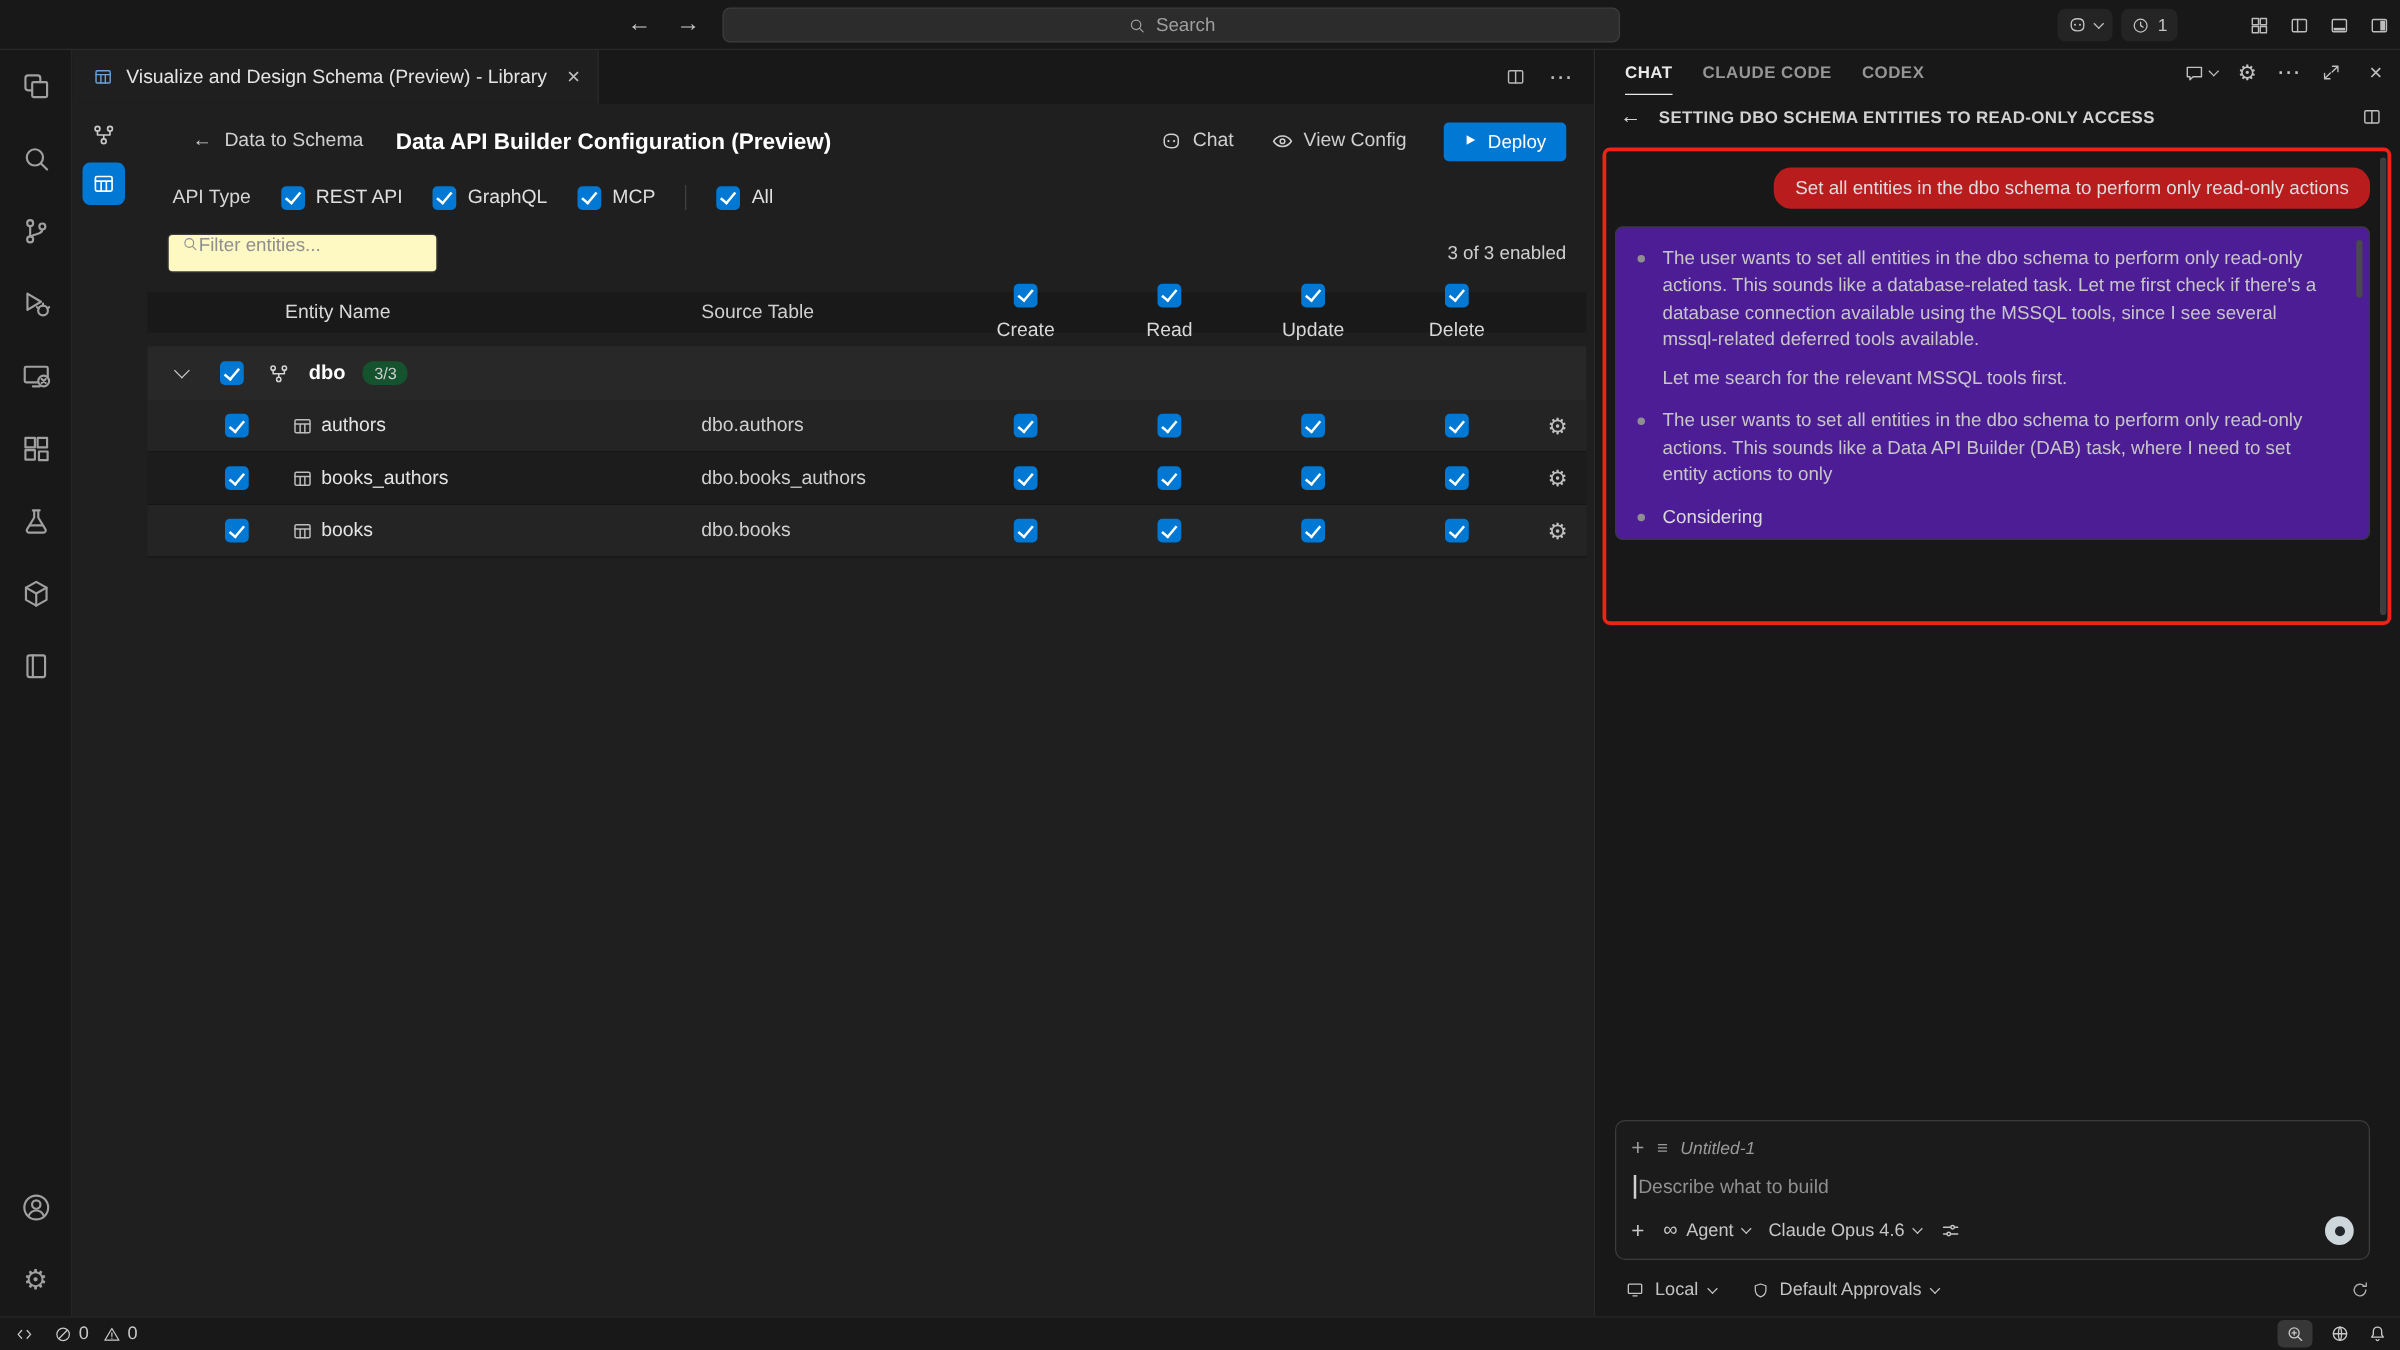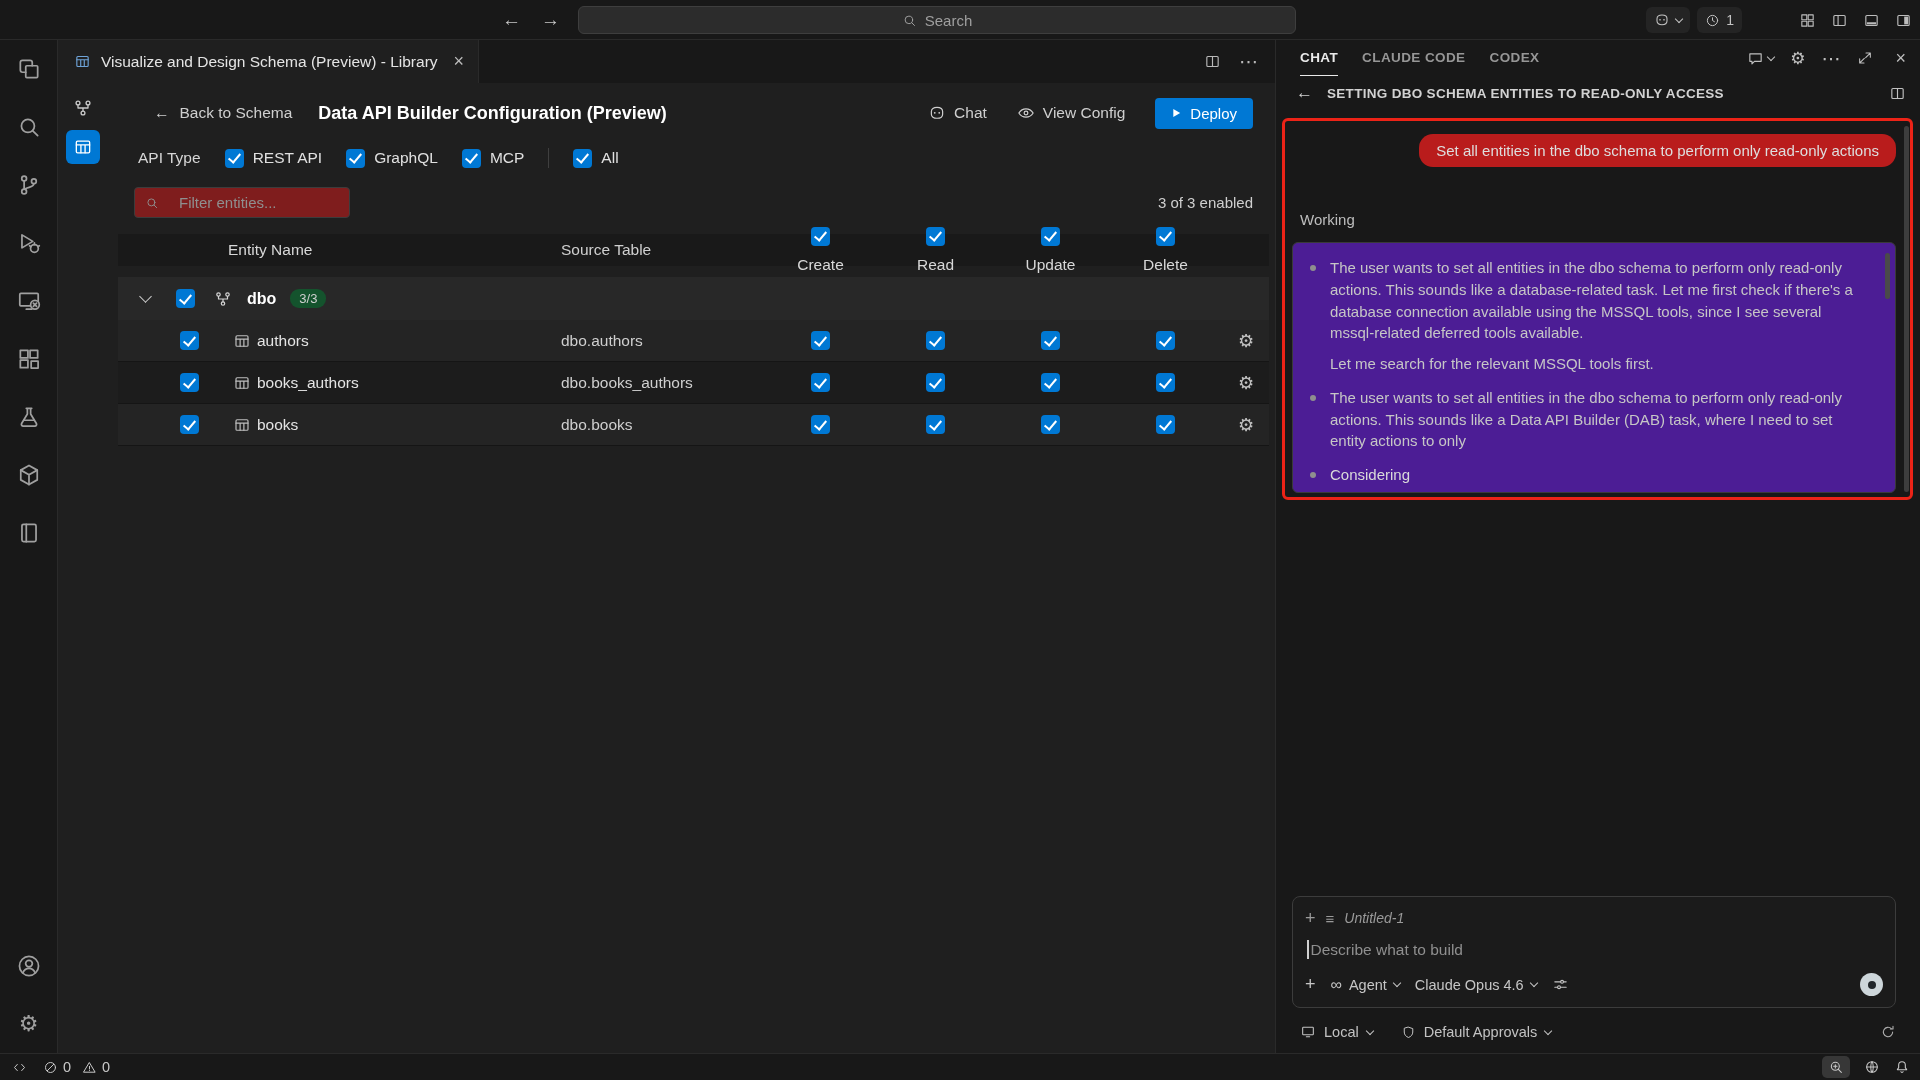--- a/index.html
+++ b/index.html
@@ -45,21 +45,21 @@
 
   .api-row { display:flex; align-items:center; gap:24px; margin:8px 22px 0 22px; height:34px; }
   .api-label { color:#d6d6d6; }
   .opt { display:flex; align-items:center; gap:9px; color:#e0e0e0; }
   .vsep { width:1px; height:20px; background:#3f3f3f; }
 
   .cb { width:19px; height:19px; background:#0078d4; border-radius:4px; position:relative; flex:none; display:inline-block; }
   .cb::after { content:""; position:absolute; left:6px; top:2.6px; width:5px; height:10px; border:solid #fff; border-width:0 2.2px 2.2px 0; transform:rotate(40deg); }
 
   .filter-row { display:flex; align-items:center; justify-content:space-between; margin:12px 22px 0 18px; }
-  .filter-input { width:216px; height:31px; background:#7f1d1d; border:1px solid #3c3c3c; border-radius:4px; display:flex; align-items:center; gap:20px; padding:0 10px; color:#8f8f8f; font-size:15px; }
+  .filter-input { width:216px; height:31px; background:#fef9c3; border:1px solid #3c3c3c; border-radius:4px; display:flex; align-items:flex-start; gap:0; padding:0 10px; color:#8f8f8f; font-size:15px; }
   .summary { color:#cfcfcf; font-size:15px; }
 
   .entity-table { margin:16px 6px 0 2px; font-size:15.5px; }
   .t-head { height:32px; background:#191919; display:flex; align-items:center; color:#d8d8d8; }
   .t-group { height:43px; margin-top:11px; background:#282828; display:flex; align-items:center; padding-left:23px; }
   .t-row { height:42px; display:flex; align-items:center; border-bottom:1px solid #151515; }
   .t-row.odd { background:#242424; }
   .t-row.even { background:#1c1c1c; }
   .col-name { width:435px; display:flex; align-items:center; }
   .th-name { padding-left:110px; }
@@ -303,21 +303,21 @@
               <rect x="4" y="5" width="16" height="14" rx="1.5"></rect>
               <path d="M4 9.5h16M9.5 9.5V19M14.5 9.5V19"></path>
             </svg>
           </div>
       </div>
 
       <div class="config-page">
         <div class="page-header">
           <div class="back-link">
             <span>←</span>
-            <span>Back to Schema</span>
+            <span>Data to Schema</span>
           </div>
           <h1 class="page-title">Data API Builder Configuration (Preview)</h1>
           <div class="hdr-actions">
             <div class="hdr-btn">
               <span>
                   <svg class="ic" width="18" height="18" viewBox="0 0 24 24">
                     <path d="M12 4.5c4.6 0 7.5 2 7.5 5.5v3.5c0 3.5-2.9 5.5-7.5 5.5s-7.5-2-7.5-5.5V10c0-3.5 2.9-5.5 7.5-5.5z"></path>
                     <circle cx="9" cy="11.8" r="1.2" fill="currentColor" stroke="none"></circle>
                     <circle cx="15" cy="11.8" r="1.2" fill="currentColor" stroke="none"></circle>
                   </svg>
@@ -534,21 +534,20 @@
       <span class="sh-split">
           <svg class="ic" width="17" height="17" viewBox="0 0 24 24">
             <rect x="4" y="5" width="16" height="14" rx="1.5"></rect>
             <path d="M12 5v14"></path>
           </svg>
         </span>
     </div>
 
     <div class="chat-content">
       <div class="user-bubble">Set all entities in the dbo schema to perform only read-only actions</div>
-      <div class="working">Working</div>
       <div class="thought-box">
         <div class="thought">
           <span class="t-dot"></span>
           <div>
               <p>The user wants to set all entities in the dbo schema to perform only read-only actions. This sounds like a database-related task. Let me first check if there's a database connection available using the MSSQL tools, since I see several mssql-related deferred tools available.</p>
               <p>Let me search for the relevant MSSQL tools first.</p>
             </div>
         </div>
         <div class="thought">
           <span class="t-dot"></span>

